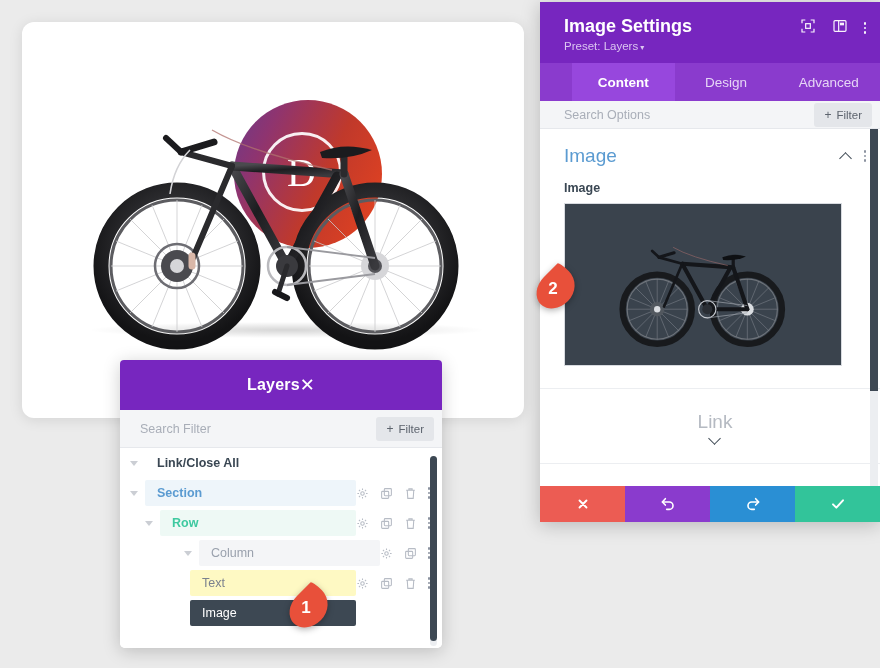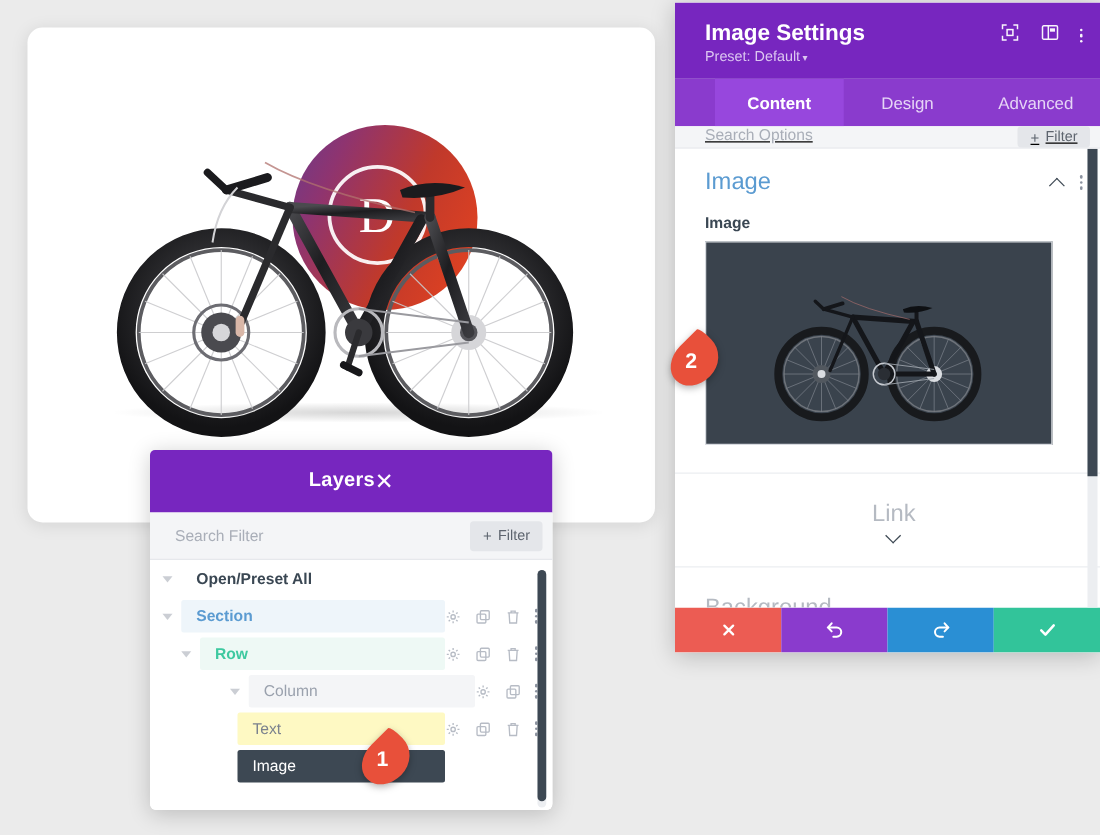--- a/index.html
+++ b/index.html
@@ -126,24 +126,23 @@
     display: flex; align-items: center; gap: 16px;
   }
   .sp-header-icons .ic { cursor: pointer; opacity: .95; }
   .sp-tabs { background: #8a3bcd; display: flex; height: 38px; }
   .sp-tab {
     flex: 1; display: flex; align-items: center; justify-content: center;
     color: #e6d5f6; font-size: 13.5px; cursor: pointer;
   }
   .sp-tab.active { background: #9747dd; color: #fff; font-weight: bold; margin-left: 32px; }
   .sp-search {
-    height: 18px; background: #f4f5f7; border-bottom: 1px solid #e6e8ec;
-    display: flex; justify-content: space-between;
+    height: 28px; background: #f4f5f7; border-bottom: 1px solid #e6e8ec;
+    display: flex; align-items: center; justify-content: space-between;
     padding: 0 8px 0 24px;
-    text-decoration: underline;
   }
   .sp-search-input { color: #a9aeb8; font-size: 12.5px; }
   .sp-content { flex: 1; overflow: hidden; position: relative; background: #fff; }
   .sp-group { border-bottom: 1px solid #eceef1; }
   .sp-group-head {
     display: flex; align-items: center; justify-content: space-between;
     padding: 16px 14px 14px 24px; cursor: pointer;
   }
   .sp-group-title { font-size: 19px; color: #5b9bd1; font-weight: normal; }
   .sp-group-title.muted { color: #b5bac2; }
@@ -317,21 +316,21 @@
       <div class="layers-search-input">Search Filter</div>
       <div class="filter-btn">
         <span class="plus">+</span>
         <span>Filter</span>
       </div>
     </div>
 
     <div class="layers-body">
       <div class="layer-row" style="padding-left:10px;">
         <div class="layer-caret"></div>
-        <div class="row-open-close">Open/Preset All</div>
+        <div class="row-open-close">Link/Close All</div>
       </div>
 
       <div class="layer-row row-section" style="padding-left:10px;">
         <div class="layer-caret"></div>
         <div class="layer-name-pill">Section</div>
         <div class="layer-icons">
           <svg width="13" height="13" viewBox="0 0 24 24" fill="none" stroke="#b7bcc5" stroke-width="2">
               <circle cx="12" cy="12" r="3.2"></circle>
               <path d="M12 2.6v3M12 18.4v3M2.6 12h3M18.4 12h3M5.4 5.4l2.1 2.1M16.5 16.5l2.1 2.1M18.6 5.4l-2.1 2.1M7.5 16.5l-2.1 2.1"></path>
             </svg>
@@ -442,21 +441,21 @@
 
     <div class="layers-scroll-track"></div>
     <div class="layers-scroll-thumb"></div>
   </div>
 
   <div class="settings-panel">
 
     <div class="sp-header">
       <div class="sp-title">Image Settings</div>
       <div class="sp-preset">
-        <span>Preset: Default</span><span class="car">▾</span>
+        <span>Preset: Layers</span><span class="car">▾</span>
       </div>
       <div class="sp-header-icons">
         <span class="ic">
           <svg width="16" height="16" viewBox="0 0 24 24" fill="none" stroke="#ffffff" stroke-width="1.8">
             <path d="M3 8V3h5M16 3h5v5M21 16v5h-5M8 21H3v-5"></path>
             <rect x="8.5" y="8.5" width="7" height="7"></rect>
           </svg>
         </span>
         <span class="ic">
           <svg width="16" height="16" viewBox="0 0 24 24" fill="none" stroke="#ffffff" stroke-width="1.8">

